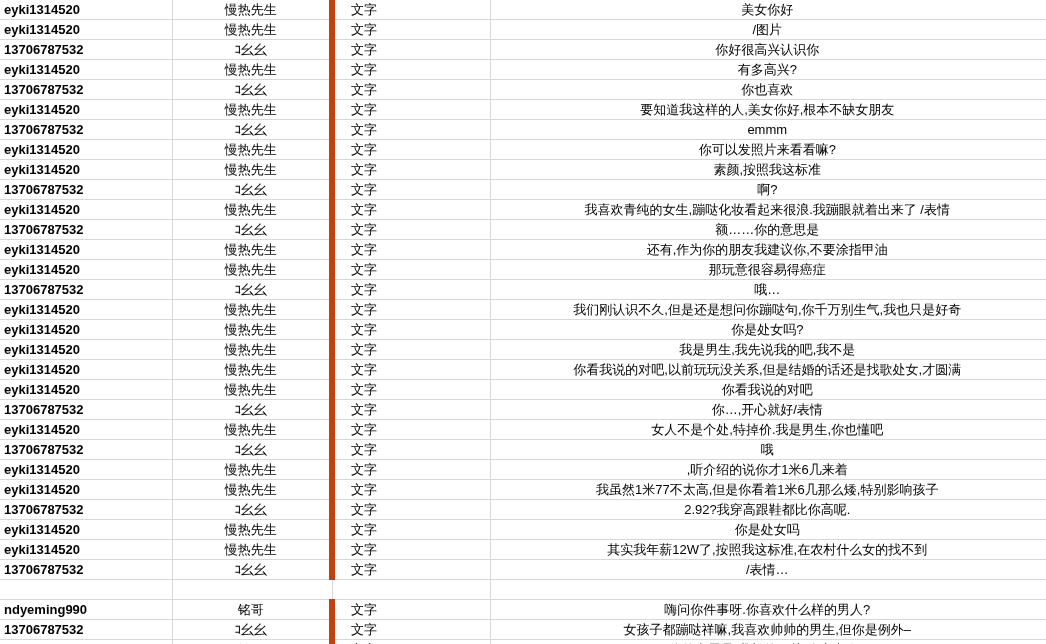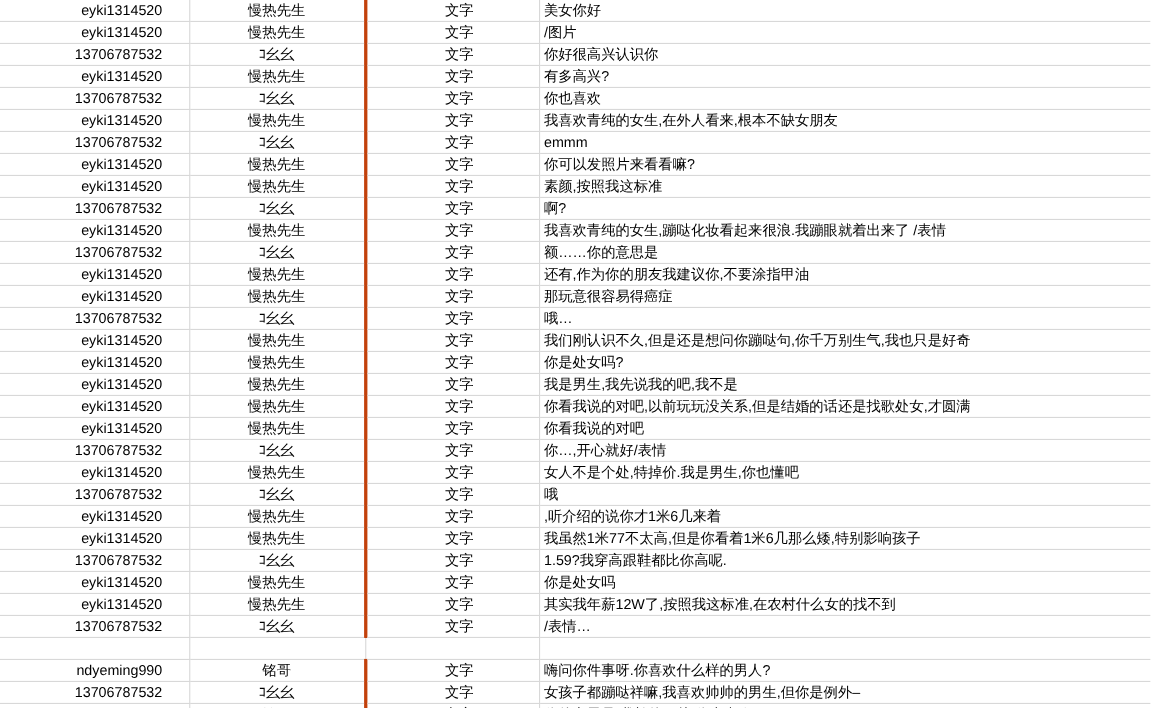--- a/index.html
+++ b/index.html
@@ -27,35 +27,35 @@
     border-bottom: 1px solid #d8d8d8;
     overflow: hidden;
     white-space: nowrap;
   }
   col.c-a { width: 172px; }
   col.c-b { width: 160px; }
   col.c-c { width: 158px; }
   col.c-d { width: 556px; }
 
   td.col-a {
-    text-align: right;
     padding-right: 24px;
     border-right: 1px solid #d8d8d8;
+    font-weight: bold;
   }
   td.col-b {
     text-align: center;
-    border-right: 3px solid #c2410c;
+    border-right: 6px solid #c2410c;
   }
   td.col-c {
-    text-align: center;
+    text-align: left;
     padding-left: 16px;
     border-right: 1px solid #d8d8d8;
   }
   td.col-d {
-    text-align: left;
+    text-align: center;
     padding-right: 6px;
   }
   tr.blank td {
     border-bottom: 1px solid #d8d8d8;
   }
   tr.blank td.col-a,
   tr.blank td.col-b,
   tr.blank td.col-c {
     border-right: 1px solid #d8d8d8;
   }
@@ -98,21 +98,21 @@
     <tr>
         <td class="col-a">13706787532</td>
         <td class="col-b">ｺ幺幺</td>
         <td class="col-c">文字</td>
         <td class="col-d">你也喜欢</td>
       </tr>
     <tr>
         <td class="col-a">eyki1314520</td>
         <td class="col-b">慢热先生</td>
         <td class="col-c">文字</td>
-        <td class="col-d">我喜欢青纯的女生,在外人看来,根本不缺女朋友</td>
+        <td class="col-d">要知道我这样的人,美女你好,根本不缺女朋友</td>
       </tr>
     <tr>
         <td class="col-a">13706787532</td>
         <td class="col-b">ｺ幺幺</td>
         <td class="col-c">文字</td>
         <td class="col-d">emmm</td>
       </tr>
     <tr>
         <td class="col-a">eyki1314520</td>
         <td class="col-b">慢热先生</td>
@@ -218,21 +218,21 @@
     <tr>
         <td class="col-a">eyki1314520</td>
         <td class="col-b">慢热先生</td>
         <td class="col-c">文字</td>
         <td class="col-d">我虽然1米77不太高,但是你看着1米6几那么矮,特别影响孩子</td>
       </tr>
     <tr>
         <td class="col-a">13706787532</td>
         <td class="col-b">ｺ幺幺</td>
         <td class="col-c">文字</td>
-        <td class="col-d">1.59?我穿高跟鞋都比你高呢.</td>
+        <td class="col-d">2.92?我穿高跟鞋都比你高呢.</td>
       </tr>
     <tr>
         <td class="col-a">eyki1314520</td>
         <td class="col-b">慢热先生</td>
         <td class="col-c">文字</td>
         <td class="col-d">你是处女吗</td>
       </tr>
     <tr>
         <td class="col-a">eyki1314520</td>
         <td class="col-b">慢热先生</td>

